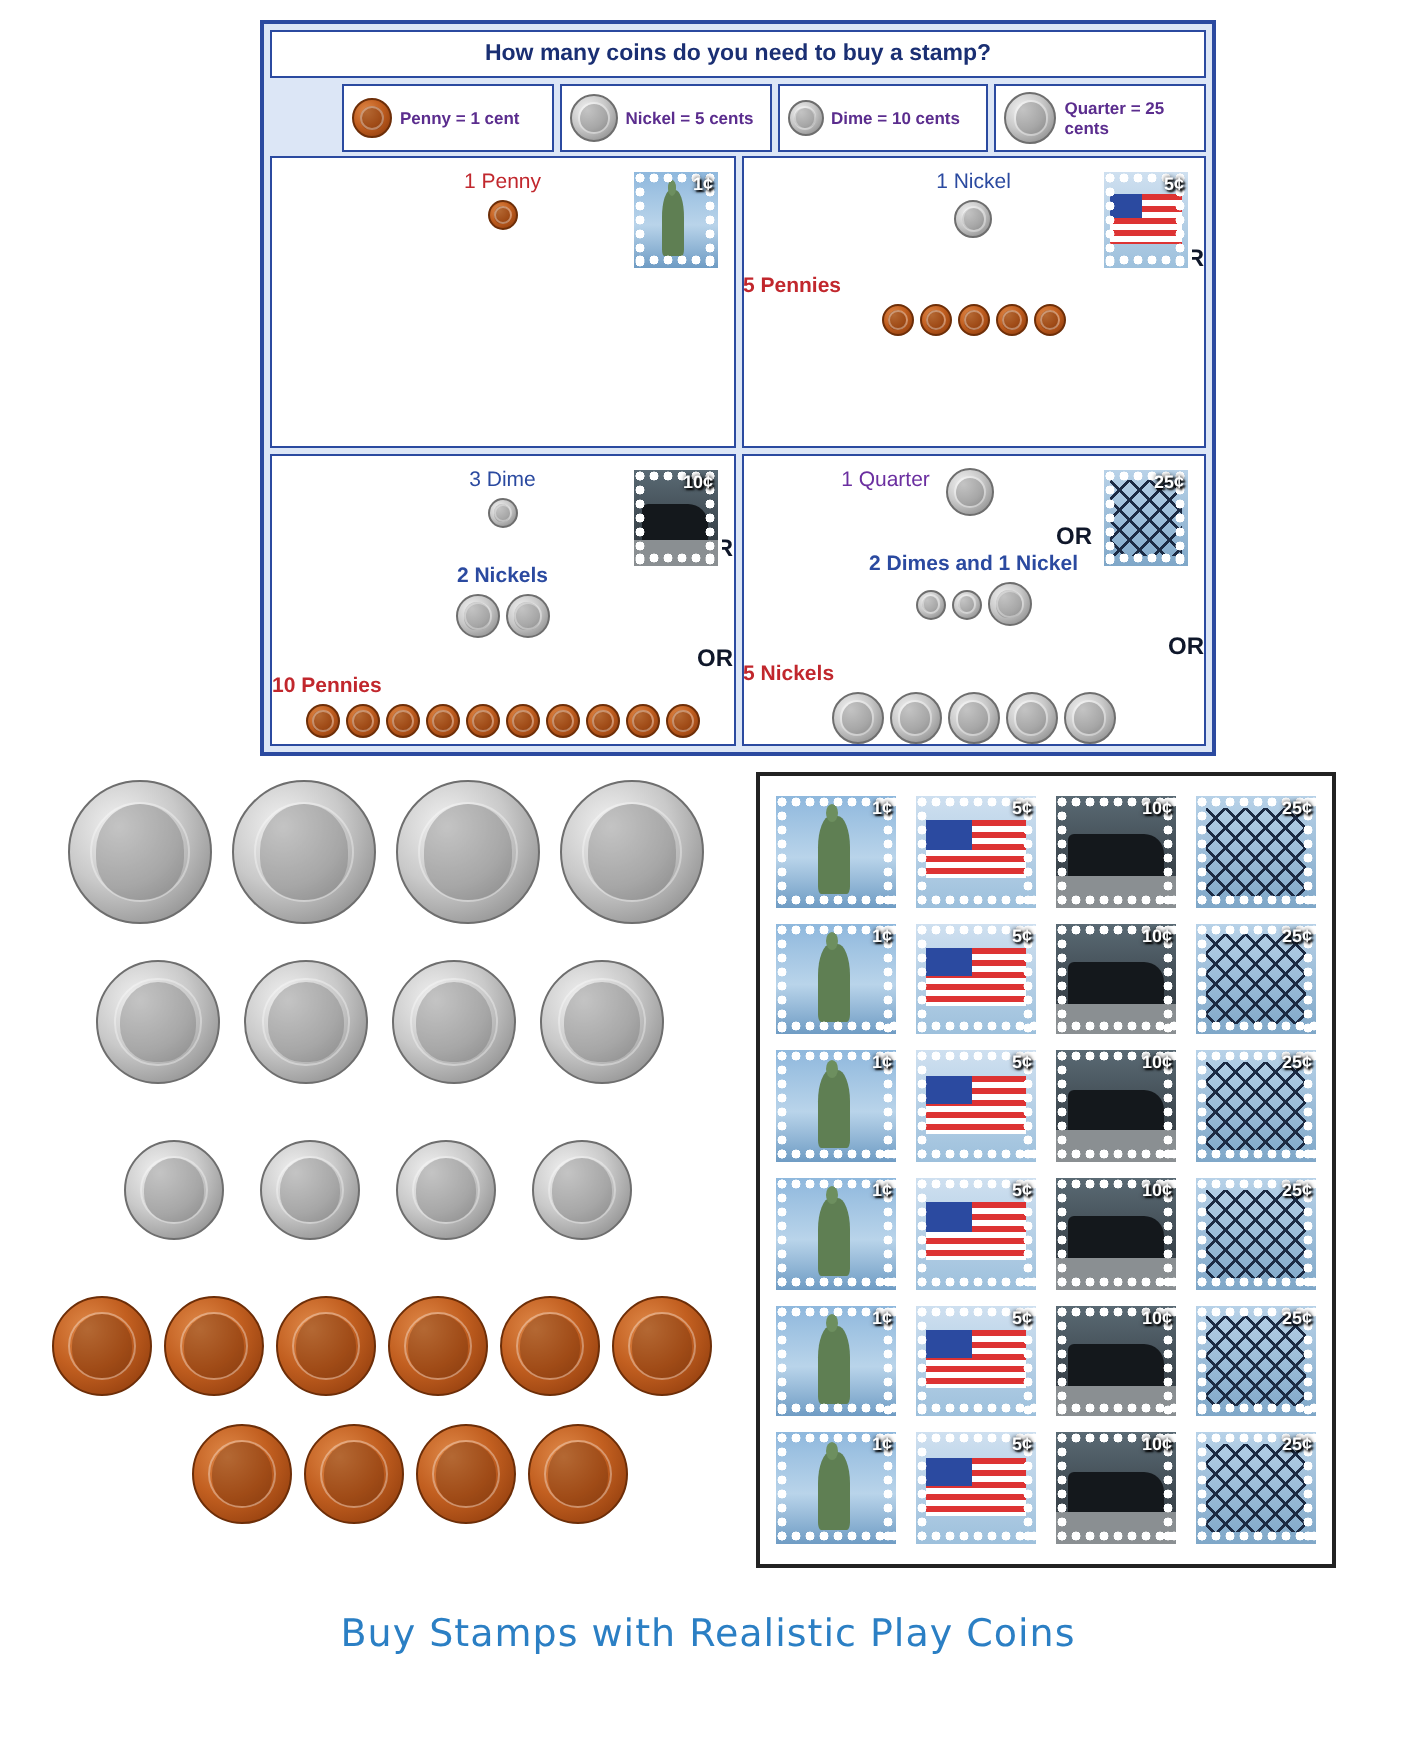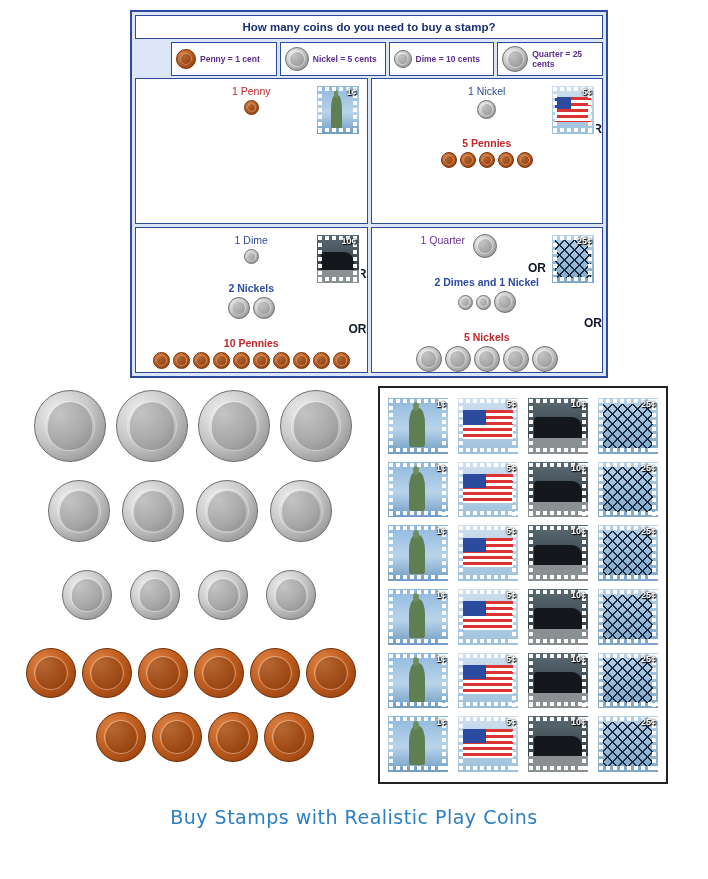--- a/index.html
+++ b/index.html
@@ -136,21 +136,21 @@
     padding-left: 28px;
   }
   .coinrow {
     display: flex;
     justify-content: center;
     align-items: center;
     gap: 3px;
     margin-top: 3px;
     flex-wrap: nowrap;
   }
-  .label-red { color: #c1272d; font-weight: bold; font-size: 10.5px; text-align: center; }
+  .label-red { color: #c1272d; font-weight: bold; font-size: 10.5px; text-align: left; }
   .label-blue { color: #2b4aa0; font-weight: bold; font-size: 10.5px; text-align: center; }
 
   
   .stamp {
     position: relative;
     box-sizing: border-box;
     background: #ffffff;
     padding: 2px;
     flex: none;
   }
@@ -362,21 +362,21 @@
       </div>
     </div>
 
     <div class="quad">
       <div class="stamp" style="position:absolute;right:6px;top:5px;width:46px;height:52px;">
         <div class="inner art-train">
           <span class="denom">10¢</span>
           <span class="perf"></span>
         </div>
       </div>
-      <div class="q-head blue">1 Dime</div>
+      <div class="q-head blue">3 Dime</div>
       <div class="coinrow">
         <span class="coin silver" style="width:15px;height:15px;">
             <span class="face"></span>
           </span>
       </div>
       <div class="or">OR</div>
       <div class="label-blue">2 Nickels</div>
       <div class="coinrow">
         <span class="coin silver" style="width:22px;height:22px;">
             <span class="face"></span>

